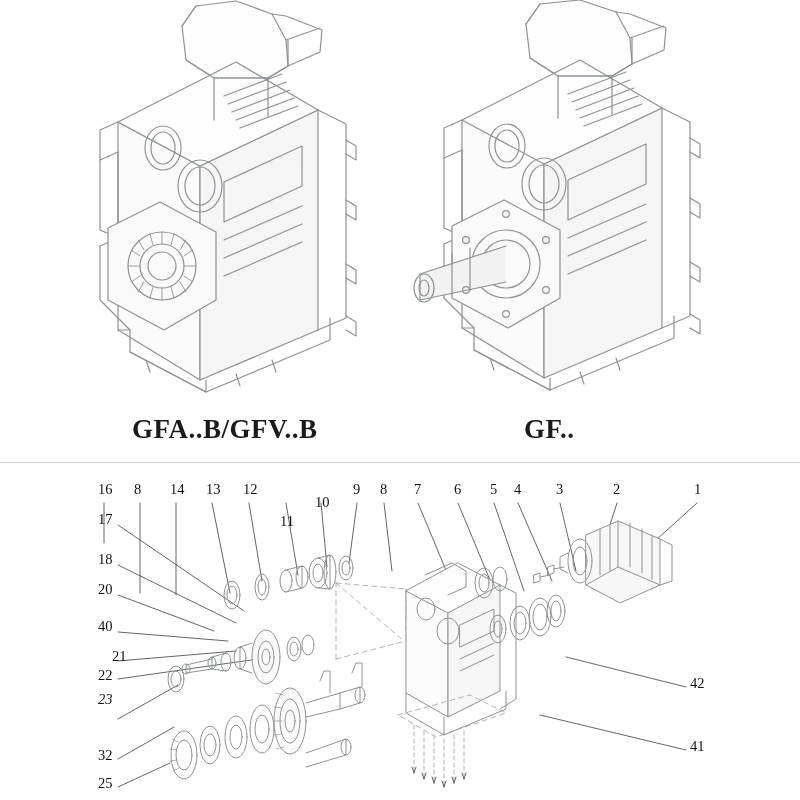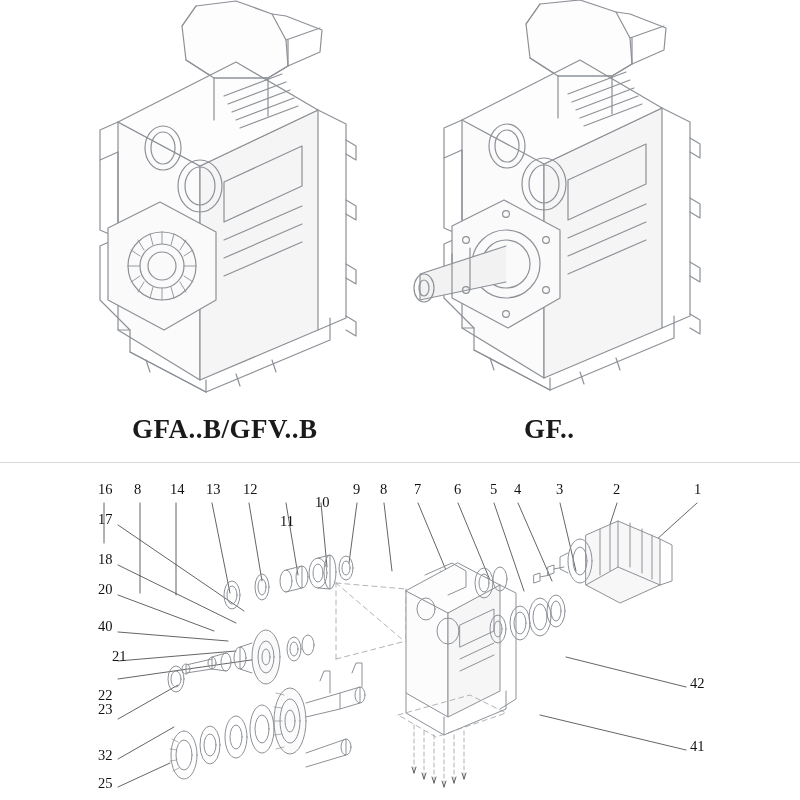--- a/index.html
+++ b/index.html
@@ -421,21 +421,21 @@
     <div class="num" style="left:514px; top:19px;">4</div>
     <div class="num" style="left:556px; top:19px;">3</div>
     <div class="num" style="left:613px; top:19px;">2</div>
     <div class="num" style="left:694px; top:19px;">1</div>
 
     <div class="num" style="left:98px; top:49px;text-align:right;">17</div>
     <div class="num" style="left:98px; top:89px;">18</div>
     <div class="num" style="left:98px; top:119px;">20</div>
     <div class="num" style="left:98px; top:156px;">40</div>
     <div class="num" style="left:83px; top:186px;margin-left:29px;">21</div>
-    <div class="num" style="left:98px; top:205px;margin-top:20px;">22</div>
-    <div class="num" style="left:98px; top:239px;">23</div>
+    <div class="num" style="left:98px; top:205px;">22</div>
+    <div class="num" style="left:98px; top:229px;font-style:italic;">23</div>
     <div class="num" style="left:98px; top:285px;">32</div>
     <div class="num" style="left:98px; top:313px;">25</div>
 
     <div class="num" style="left:690px; top:213px;">42</div>
     <div class="num" style="left:690px; top:276px;">41</div>
   </div>
 </div>
 
 </body></html>

